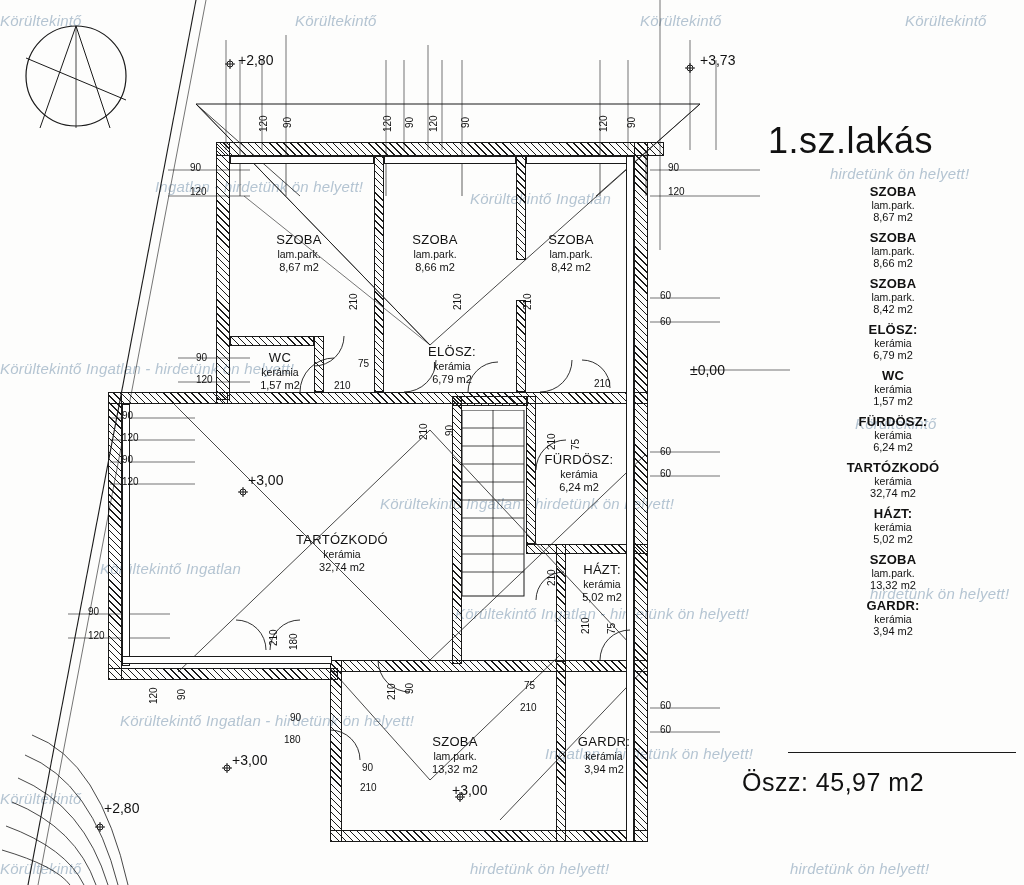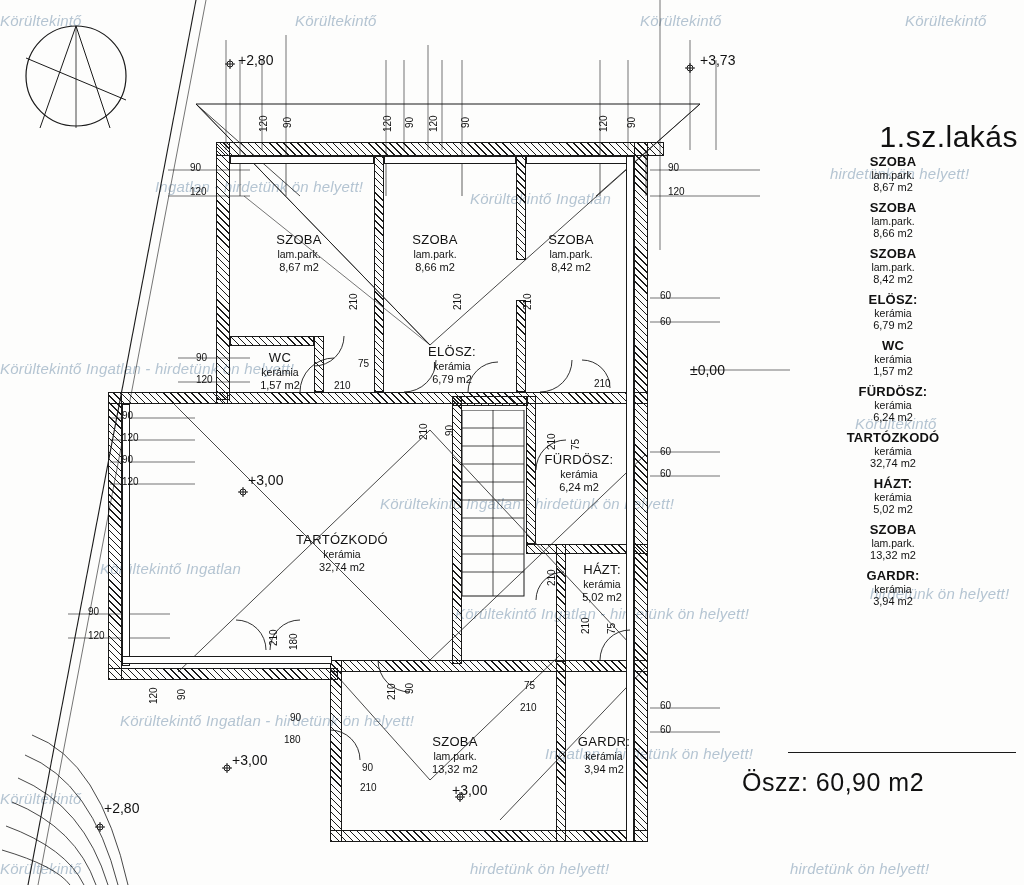--- a/index.html
+++ b/index.html
@@ -82,24 +82,24 @@
   }
   
   #legend {
     position: absolute;
     left: 768px;
     top: 120px;
     width: 250px;
     text-align: center;
   }
   #legend .title {
-    font-size: 30px;
+    font-size: 36px;
     letter-spacing: 0.5px;
-    margin-bottom: 0;
-    text-align: right;
+    margin-bottom: 22px;
+    text-align: left;
   }
   .leg-item { margin-bottom: 7px; }
   .leg-item .ln1 { font-size: 13px; font-weight: bold; letter-spacing: .2px;}
   .leg-item .ln2 { font-size: 10.5px; }
   .leg-item .ln3 { font-size: 11px; }
   #total {
     position: absolute;
     left: 742px;
     top: 768px;
     font-size: 25px;
@@ -491,15 +491,15 @@
       <div class="ln3">13,32 m2</div>
     </div>
     <div class="leg-item">
       <div class="ln1">GARDR:</div>
       <div class="ln2">kerámia</div>
       <div class="ln3">3,94 m2</div>
     </div>
   </div>
 
   <div id="legend-rule"></div>
-  <div id="total">Öszz: 60,90 m2</div>
+  <div id="total">Öszz: 45,97 m2</div>
 
 </div>
 
 </body></html>

